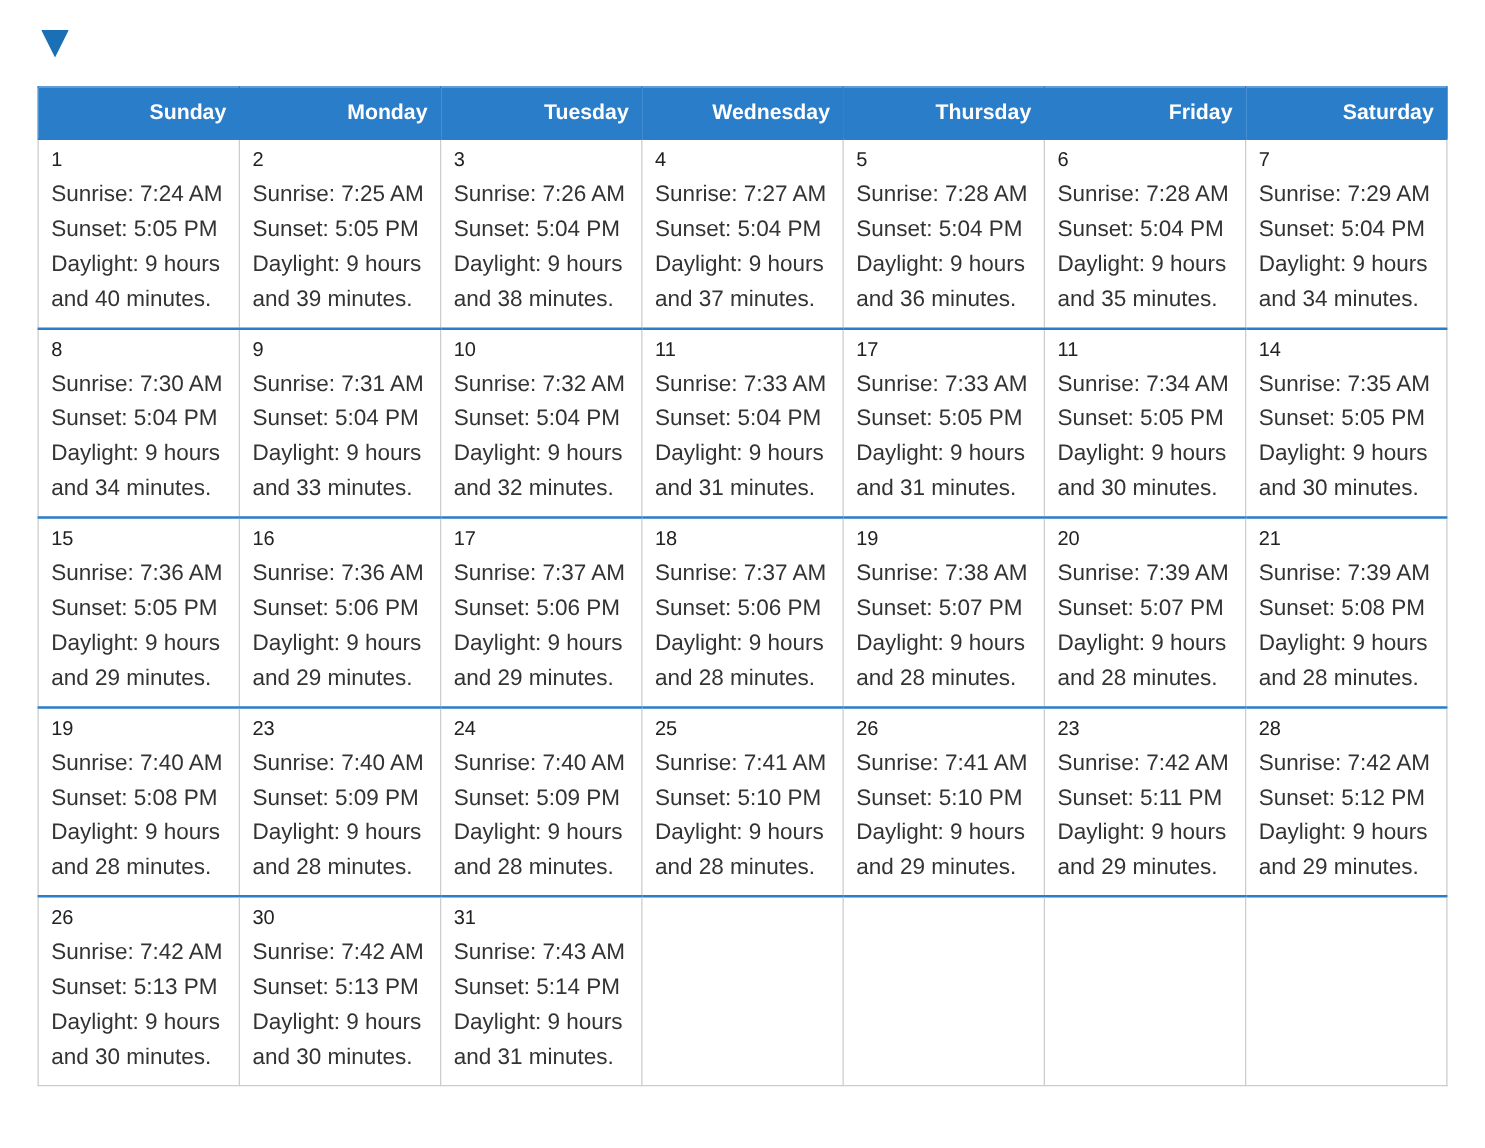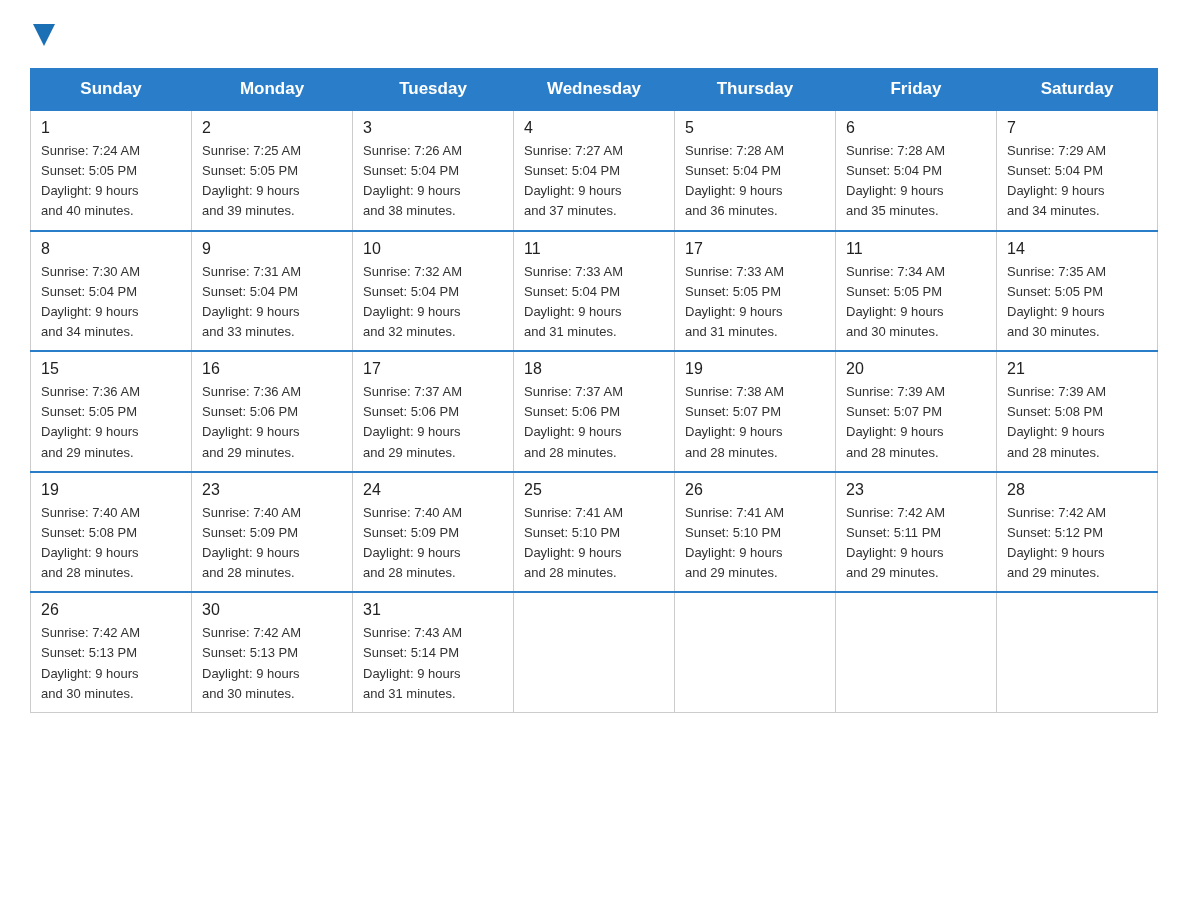--- a/index.html
+++ b/index.html
@@ -57,41 +57,41 @@
     table {
       width: 100%;
       border-collapse: collapse;
       table-layout: fixed;
     }
     thead tr th {
       background-color: #2a7dc9;
       color: #fff;
       font-size: 17px;
       font-weight: bold;
-      padding: 10px 24px;
-      text-align: center;
+      padding: 10px 10px;
+      text-align: right;
       border: 1px solid #2a7dc9;
     }
     tbody tr td {
       vertical-align: top;
       padding: 8px 10px;
       border: 1px solid #ccc;
       font-size: 13.5px;
       color: #222;
       min-height: 90px;
     }
     tbody tr td .day-num {
       font-size: 16px;
       font-weight: normal;
       color: #222;
       display: block;
       margin-bottom: 4px;
     }
     tbody tr td .day-info {
-      font-size: 13px;
+      font-size: 18px;
       color: #333;
       line-height: 1.55;
     }
     tbody tr:nth-child(even) td {
       background: #fff;
     }
     tbody tr td.empty {
       background: #fff;
     }
     .row-divider td {

